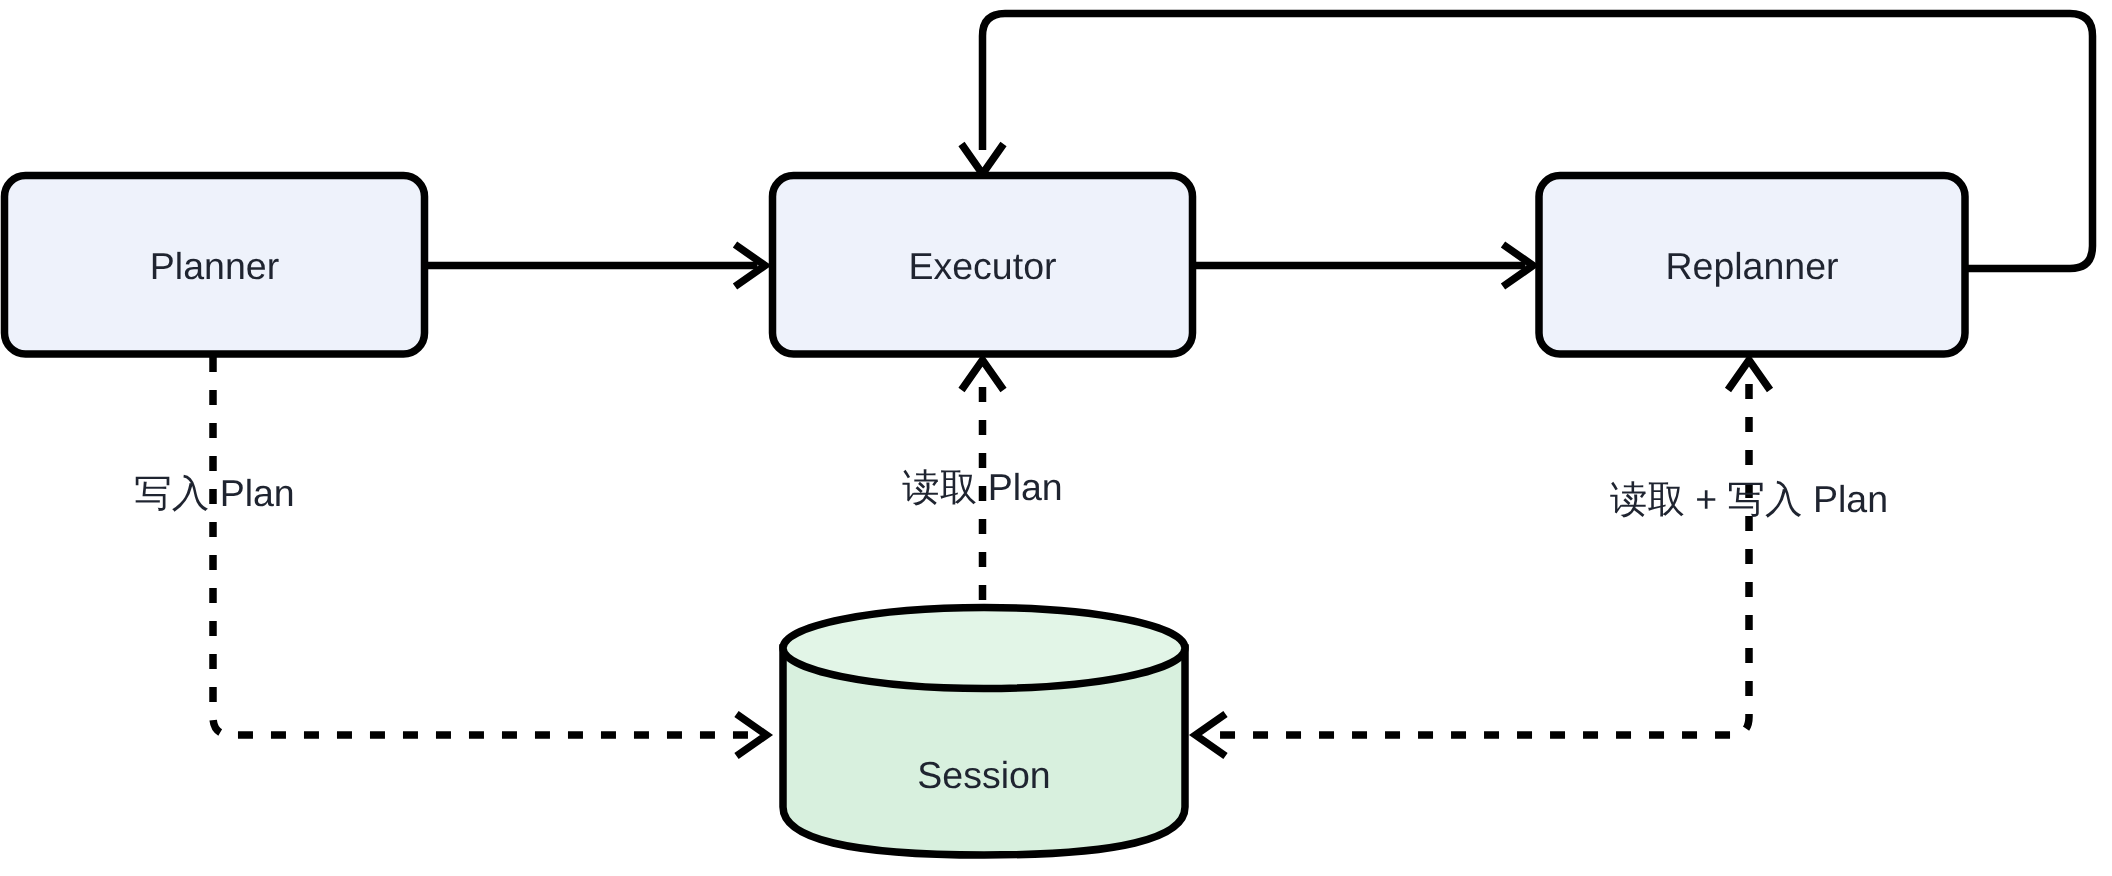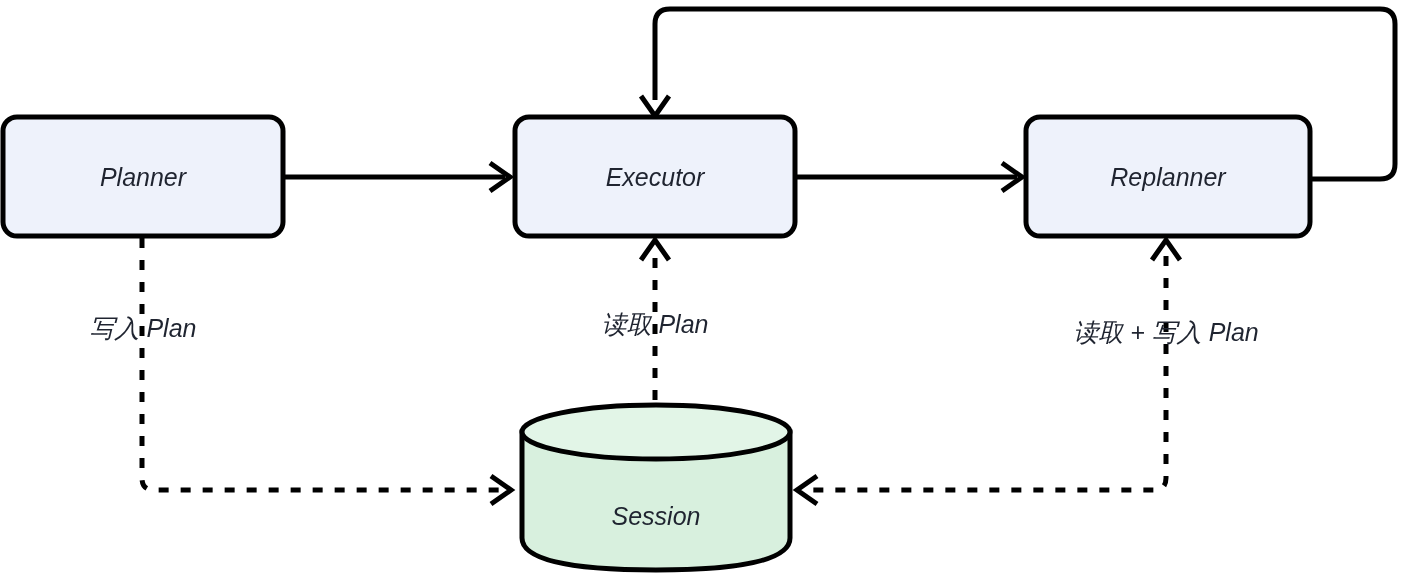--- a/index.html
+++ b/index.html
@@ -9,21 +9,20 @@
   }
   body {
     font-family: "Liberation Sans", "DejaVu Sans", sans-serif;
   }
   #canvas {
     position: relative;
     width: 1408px;
     height: 584px;
     background: #ffffff;
     overflow: hidden;
-    font-style: italic;
   }
   #diagram-svg {
     position: absolute;
     left: 0;
     top: 0;
     width: 1408px;
     height: 584px;
   }
   .node-label {
     font-family: "Liberation Sans", "DejaVu Sans", sans-serif;

